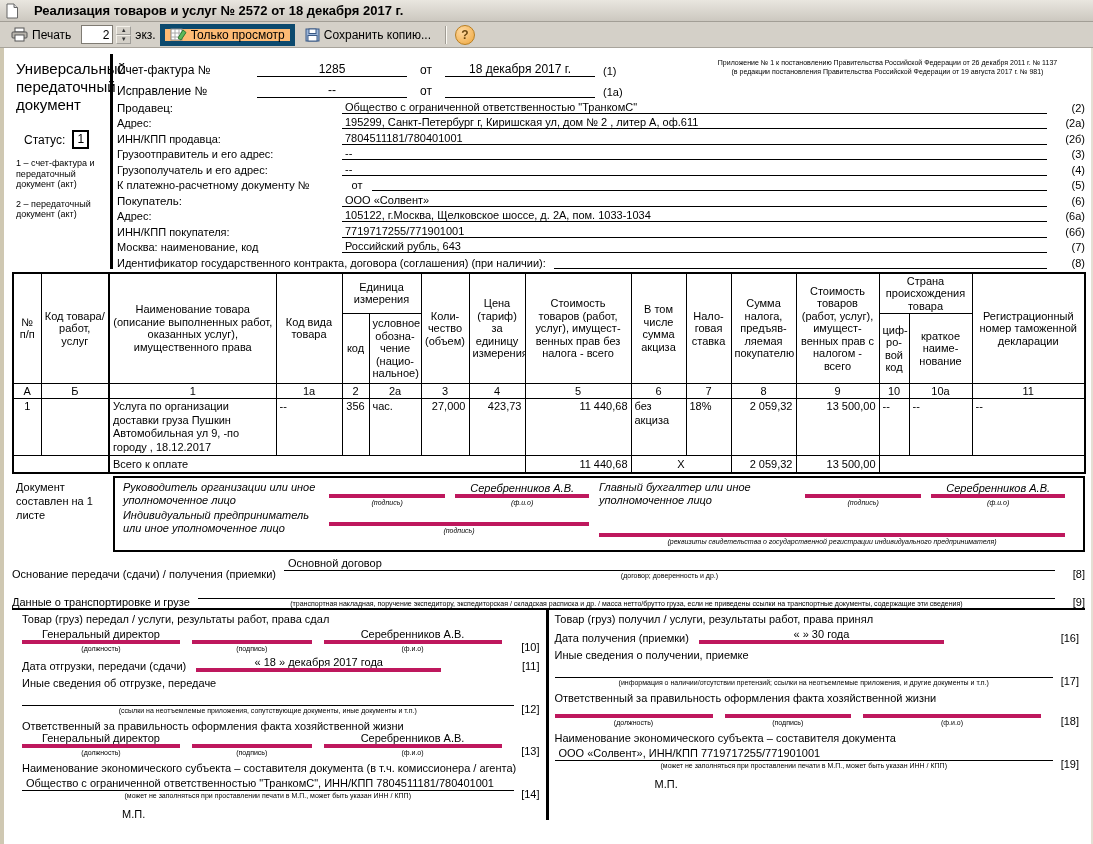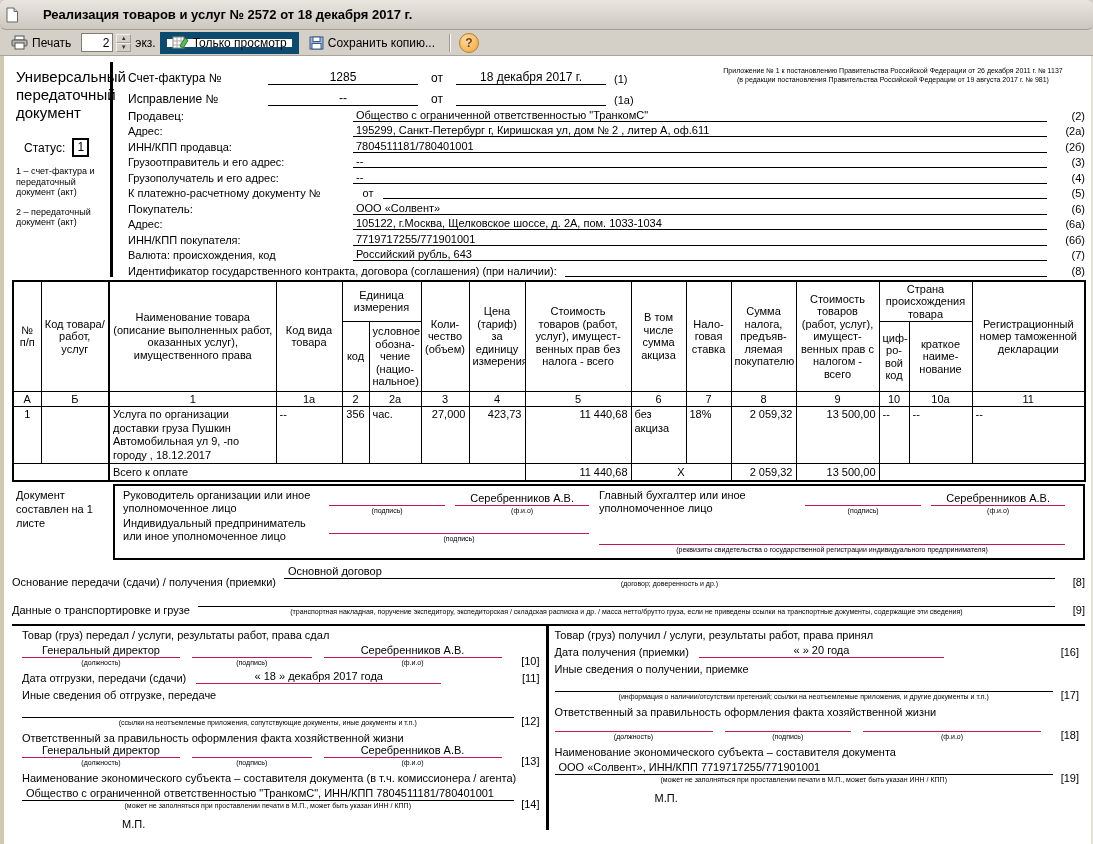--- a/index.html
+++ b/index.html
@@ -1,25 +1,25 @@
 <!DOCTYPE html>
 <html><head>
 <meta charset="utf-8">
 <style>
   * { box-sizing: border-box; }
   body { margin:0; width:1093px; height:844px; overflow:hidden; background:#d4d0c8;
          font-family:"Liberation Sans", sans-serif; color:#000; }
   
-  .titlebar { height:30px; background:linear-gradient(#e9e6df,#ccc8c0); border-bottom:1px solid #a29e96;
-              display:flex; align-items:center; gap:24px; padding:0 5px; font-size:13px; font-weight:bold;border-radius:6px; }
+  .titlebar { height:22px; background:linear-gradient(#e9e6df,#ccc8c0); border-bottom:1px solid #a29e96;
+              display:flex; align-items:center; gap:15px; padding:0 5px; font-size:13px; font-weight:bold; }
   .toolbar { height:26px; display:flex; align-items:center; gap:4px; padding:1px 5px; background:#d4d0c8;
              border-bottom:1px solid #a8a49c; }
   .tbtn { display:inline-flex; align-items:center; gap:4px; background:transparent; border:1px solid transparent;
           font-size:12px; padding:2px 5px; height:22px; font-family:inherit; color:#000; }
-  .tbtn.pressed { border:7px solid #0c4a6e; background:#ffffff; }
+  .tbtn.pressed { border:5px solid #0c4a6e; background:#fdba74; }
   .copies { width:32px; height:19px; border:1px solid #7f7b73; text-align:right; font-size:12px; padding:0 3px;
             font-family:inherit; }
   .spinners { display:inline-flex; flex-direction:column; margin-left:-1px; }
   .spinners button { width:15px; height:9px; font-size:6px; line-height:5px; padding:0; background:#d4d0c8;
                      border:1px outset #f4f1ea; color:#333; }
   .tsep { width:2px; height:18px; border-left:1px solid #a09c94; border-right:1px solid #fcfaf4; margin:0 4px; }
   .helpbtn { width:20px; height:20px; border-radius:50%; background:radial-gradient(circle at 35% 30%, #ffd9a0, #eda63e);
              border:1px solid #b97f22; font-weight:bold; color:#6e4a12; font-size:12px; padding:0; }
   .tlabel { font-size:12px; }
   
@@ -32,21 +32,21 @@
   .cap { font-size:7px; line-height:9px; text-align:center; }
   
   .topgrid { display:flex; }
   .upd-left { width:101px; flex:none; border-right:3px solid #000; padding:6px 4px 0 4px; }
   .upd-title { font-size:15px; line-height:18px; }
   .status-row { margin-top:16px; font-size:12px; display:flex; align-items:center; gap:7px; padding-left:8px; }
   .status-box { display:inline-block; border:2px solid #000; min-width:17px; text-align:center; padding:0 2px;
                 line-height:15px; }
   .upd-note { font-size:9px; line-height:10.5px; margin-top:9px; }
   .upd-note:first-of-type { margin-top:20px; }
-  .upd-right { flex:1; padding:2px 0 0 15px; }
+  .upd-right { flex:1; padding:2px 0 0 4px; }
   .head-row { display:flex; }
   .inv-lines { width:545px; flex:none; }
   .inv-row { display:flex; align-items:flex-end; height:21px; font-size:12px; }
   .inv-label { width:140px; flex:none; }
   .inv-val { width:150px; flex:none; border-bottom:1px solid #000; text-align:center; }
   .inv-ot { width:38px; flex:none; text-align:center; }
   .inv-ref { padding-left:8px; font-size:11px; }
   .regulation { flex:1; font-size:7px; line-height:9px; text-align:center; padding:2px 2px 0 30px; }
   .frow { display:flex; align-items:flex-end; height:15.5px; }
   .flabel { width:225px; flex:none; }
@@ -63,34 +63,34 @@
   .goods tr.h2 th { height:70px; }
   .goods tr.codes td { text-align:center; height:15px; padding:0 2px; }
   .goods tr.data td { vertical-align:top; height:56px; line-height:13.5px; }
   .goods tr.total td { height:17px; }
   .bl2 { border-left-width:2px !important; }
   
   .sigsec { display:flex; margin-top:2px; }
   .made-on { width:101px; flex:none; padding:4px 2px 0 4px; font-size:11px; line-height:14px; }
   .sigbox { flex:1; border:2px solid #000; padding:1px 8px 4px 8px; }
   .sigcols { display:flex; }
-  .sigcol { width:50%; padding-right:10px; }
+  .sigcol { width:50%; padding-right:10px;font-style:italic; }
   .sigrow { display:flex; align-items:flex-end; margin-top:2px; }
   .siglabel { width:196px; flex:none; font-size:11px; line-height:13px; }
   .sfield { flex:1; margin-left:10px; }
-  .sline { border-bottom:1px solid #be185d; min-height:14px; text-align:center; font-size:11px; white-space:nowrap; }
+  .sline { border-bottom:4px solid #be185d; min-height:14px; text-align:center; font-size:11px; white-space:nowrap; }
   .sfield.fio { flex:1.15; }
   
   .simple-row { display:flex; align-items:flex-end; margin-top:5px; }
   .srlabel { flex:none; padding-right:8px; }
   .ucol { flex:1; }
   .uline { border-bottom:1px solid #000; min-height:14px; padding-left:4px; white-space:nowrap; }
   .sref { width:30px; flex:none; text-align:right; padding-left:4px; }
   
-  .bottomsec { display:flex; border-top:2px solid #000; margin-top:8px; }
+  .bottomsec { display:flex; border-top:2px solid #000; margin-top:0; }
   .bcol { width:50%; padding:3px 6px 0 6px; }
   .bcol.left { border-right:3px solid #000; padding-left:10px; }
   .btitle { font-size:11px; margin-bottom:3px; }
   .trio { display:flex; align-items:flex-end; }
   .tf { margin-right:12px; }
   .tf .sline { text-align:center; }
   .tf.pos { width:158px; flex:none; }
   .tf.mid { flex:1; }
   .tf.fio2 { width:178px; flex:none; }
   .bref { width:26px; flex:none; text-align:right; font-size:11px; }
@@ -227,21 +227,21 @@
           <span class="flabel">Адрес:</span>
           <span class="fval">105122, г.Москва, Щелковское шоссе, д. 2А, пом. 1033-1034</span>
           <span class="fref">(6а)</span>
         </div>
         <div class="frow">
           <span class="flabel">ИНН/КПП покупателя:</span>
           <span class="fval">7719717255/771901001</span>
           <span class="fref">(6б)</span>
         </div>
         <div class="frow">
-          <span class="flabel">Валюта: происхождения, код</span>
+          <span class="flabel">Москва: наименование, код</span>
           <span class="fval">Российский рубль, 643</span>
           <span class="fref">(7)</span>
         </div>
         <div class="frow">
           <span class="flabel wide">Идентификатор государственного контракта, договора (соглашения) (при наличии):</span>
           <span class="fval"></span>
           <span class="fref">(8)</span>
         </div>
       </div>
     </div>
@@ -462,21 +462,21 @@
           <span class="bref">[14]</span>
         </div>
         <div class="stamp">М.П.</div>
       </div>
 
       <div class="bcol">
         <div class="btitle">Товар (груз) получил / услуги, результаты работ, права принял</div>
         <div class="brow">
           <span class="dlabel">Дата получения (приемки)</span>
           <span class="dfield">
-              <span class="sline pre" style="display:block;">«      »                        20    года</span>
+              <span class="sline pre" style="display:block;">«      »                        30    года</span>
             </span>
           <span class="spacer"></span>
           <span class="bref">[16]</span>
         </div>
         <div class="olabel">Иные сведения о получении, приемке</div>
         <div class="brow">
           <span class="ucol">
             <span class="uline" style="display:block;"></span>
             <span class="cap" style="display:block;">(информация о наличии/отсутствии претензий; ссылки на неотъемлемые приложения, и другие документы и т.п.)</span>
           </span>

